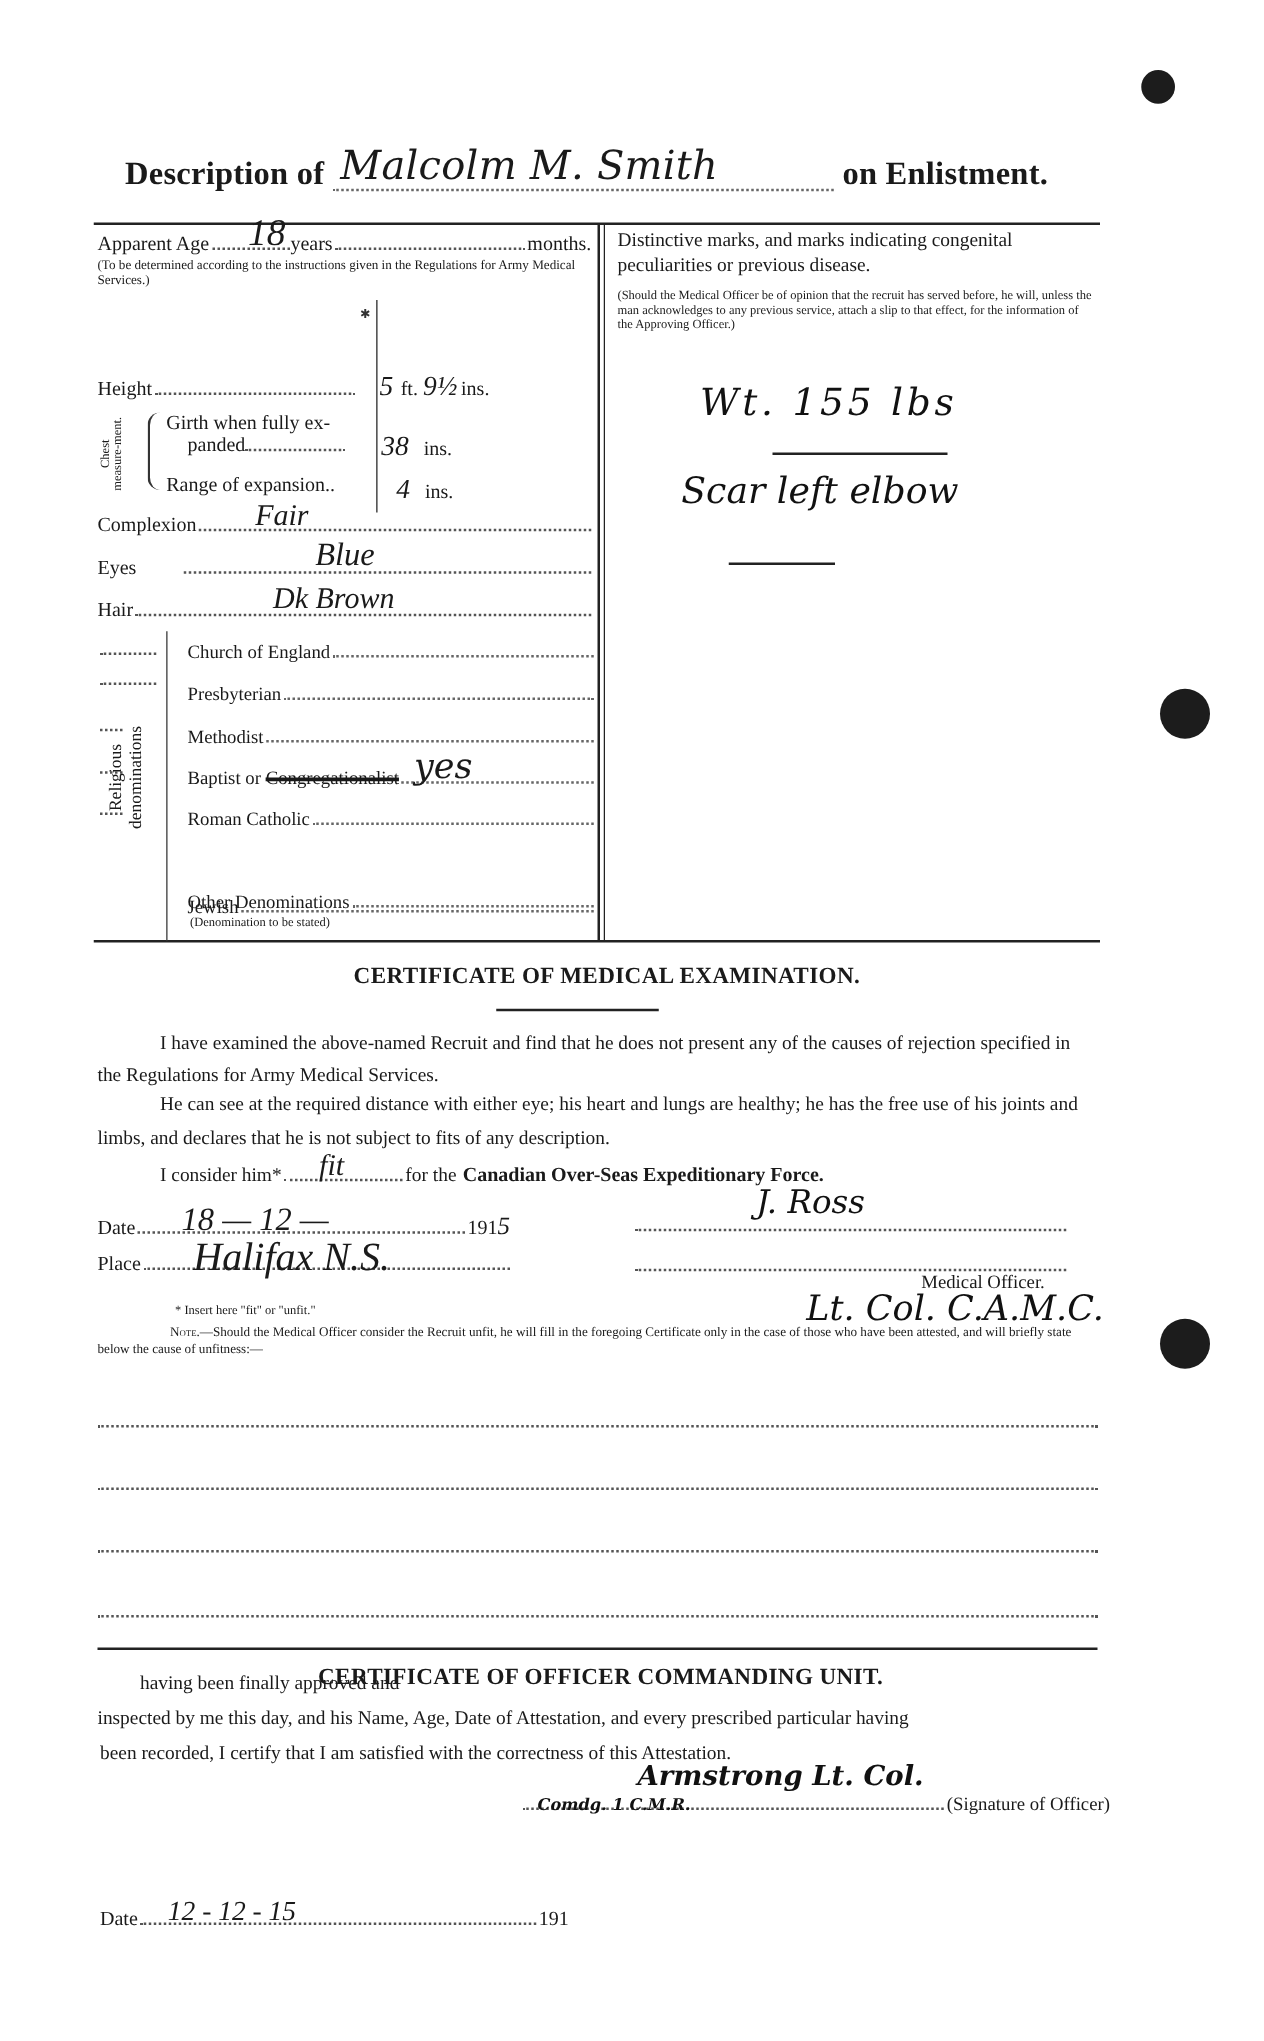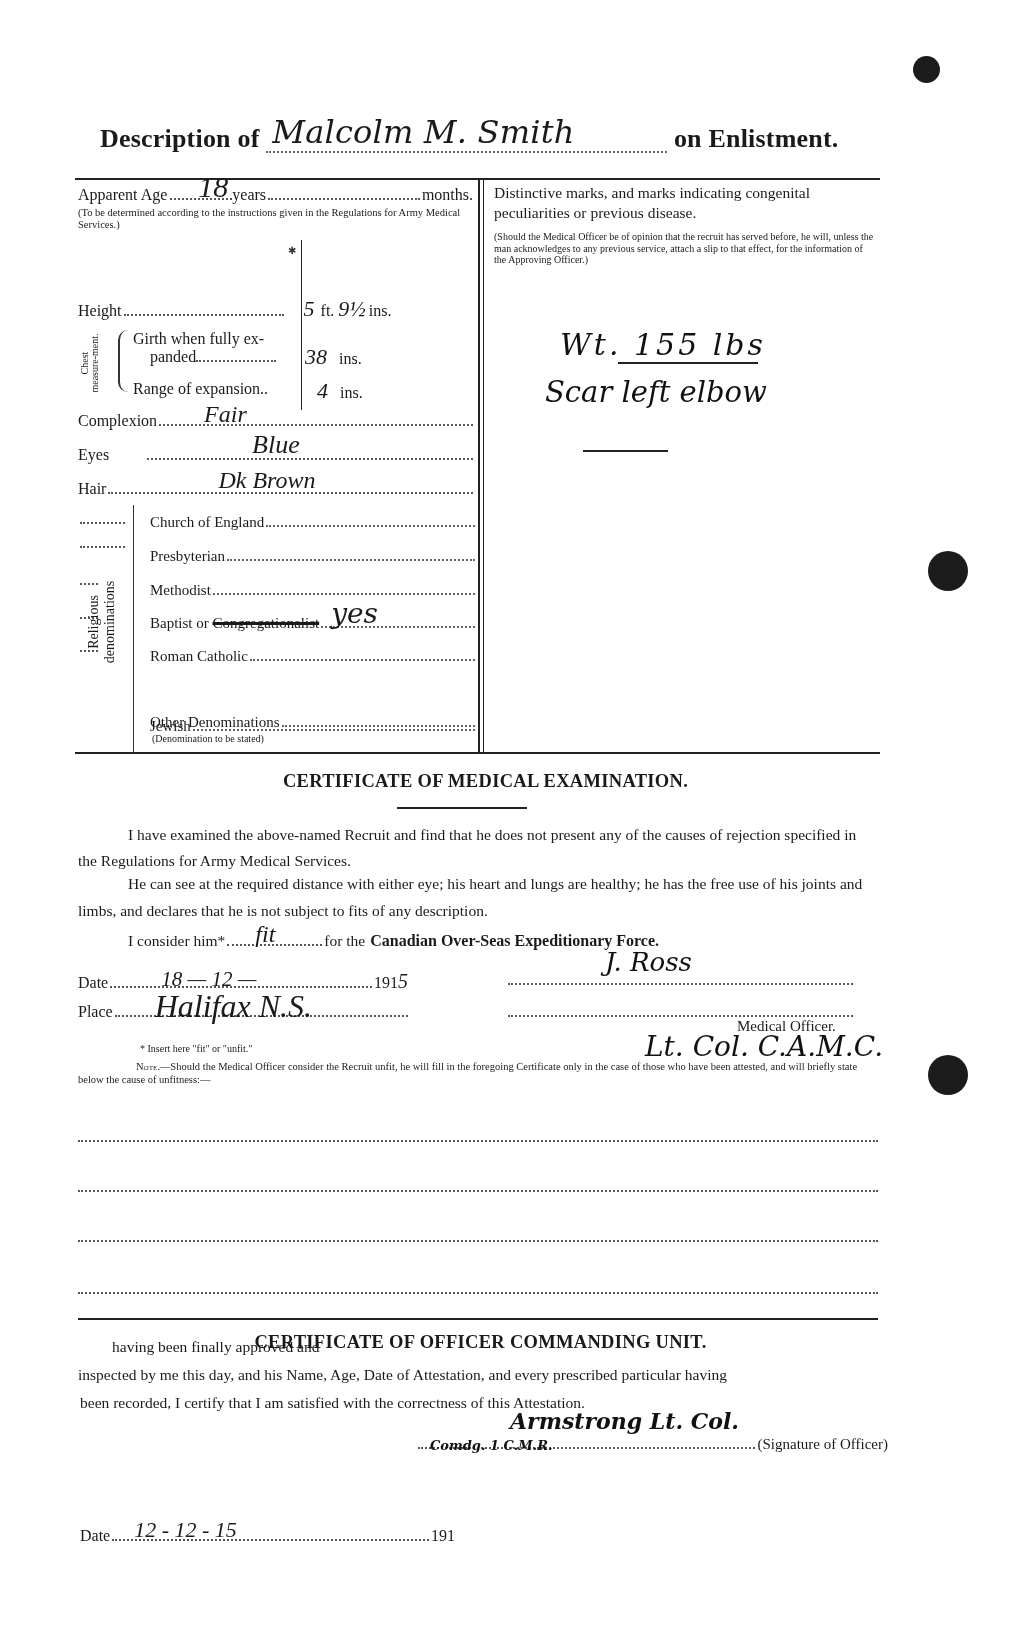--- a/index.html
+++ b/index.html
@@ -150,21 +150,21 @@
     <span class="fill"></span>
 </div>
 <div class="rel-row" style="top:714px;">
   <span>Other Denominations</span>
     <span class="fill"></span>
 </div>
 <div class="abs small" style="left:152px;top:733px;font-size:10px;">(Denomination to be stated)</div>
 
 <div class="abs lbl" style="left:494px;top:183px;width:385px;font-size:15.5px;line-height:20px;">Distinctive marks, and marks indicating congenital peculiarities or previous disease.</div>
 <div class="abs small" style="left:494px;top:231px;width:382px;font-size:10px;line-height:11.5px;">(Should the Medical Officer be of opinion that the recruit has served before, he will, unless the man acknowledges to any previous service, attach a slip to that effect, for the information of the Approving Officer.)</div>
-<div class="abs hand" style="left:560px;top:305px;font-size:30px;letter-spacing:3px;margin-top:22px;">Wt. 155 lbs</div>
+<div class="abs hand" style="left:560px;top:305px;font-size:30px;letter-spacing:3px;">Wt. 155 lbs</div>
 <div class="abs" style="left:618px;top:362px;width:140px;height:1.5px;background:#222;"></div>
 <div class="abs hand" style="left:545px;top:375px;font-size:29px;">Scar left elbow</div>
 <div class="abs" style="left:583px;top:450px;width:85px;height:1.5px;background:#222;"></div>
 
 <div class="heading" style="top:771px;left:-20px;">CERTIFICATE OF MEDICAL EXAMINATION.</div>
 <div class="abs" style="left:397px;top:807px;width:130px;height:2px;background:#222;"></div>
 
 <div class="para" style="left:78px;top:822px;width:800px;text-indent:50px;">I have examined the above-named Recruit and find that he does not present any of the causes of rejection specified in the Regulations for Army Medical Services.</div>
 <div class="para" style="left:78px;top:870px;width:800px;text-indent:50px;line-height:27px;">He can see at the required distance with either eye; his heart and lungs are healthy; he has the free use of his joints and limbs, and declares that he is not subject to fits of any description.</div>
 
@@ -173,21 +173,21 @@
   <span class="dots" style="flex:0 0 95px;height:10px;position:relative;margin:0 2px;">
     <span class="val" style="position:absolute;left:28px;bottom:-4px;font-size:24px;">fit</span>
   </span>
   <span style="margin-right:5px;">for the</span>
   <b style="font-size:16px;">Canadian Over-Seas Expeditionary Force.</b>
 </div>
 
 <div class="abs lbl" style="left:78px;top:970px;width:330px;display:flex;align-items:baseline;">
   <span>Date</span>
   <span class="dots" style="flex:1;height:10px;position:relative;margin:0 2px;">
-    <span class="val" style="position:absolute;left:51px;bottom:-6px;font-size:21px;white-space:nowrap;">18 — 12 —</span>
+    <span class="val" style="position:absolute;left:35px;bottom:-6px;font-size:26px;white-space:nowrap;">18 — 12 —</span>
   </span>
   <span>191</span>
     <span class="val" style="font-size:20px;">5</span>
 </div>
 <div class="abs lbl" style="left:78px;top:1003px;width:330px;display:flex;align-items:baseline;">
   <span>Place</span>
   <span class="dots" style="flex:1;height:10px;position:relative;margin-left:2px;">
     <span class="val" style="position:absolute;left:40px;bottom:-10px;font-size:32px;white-space:nowrap;">Halifax N.S.</span>
   </span>
 </div>

